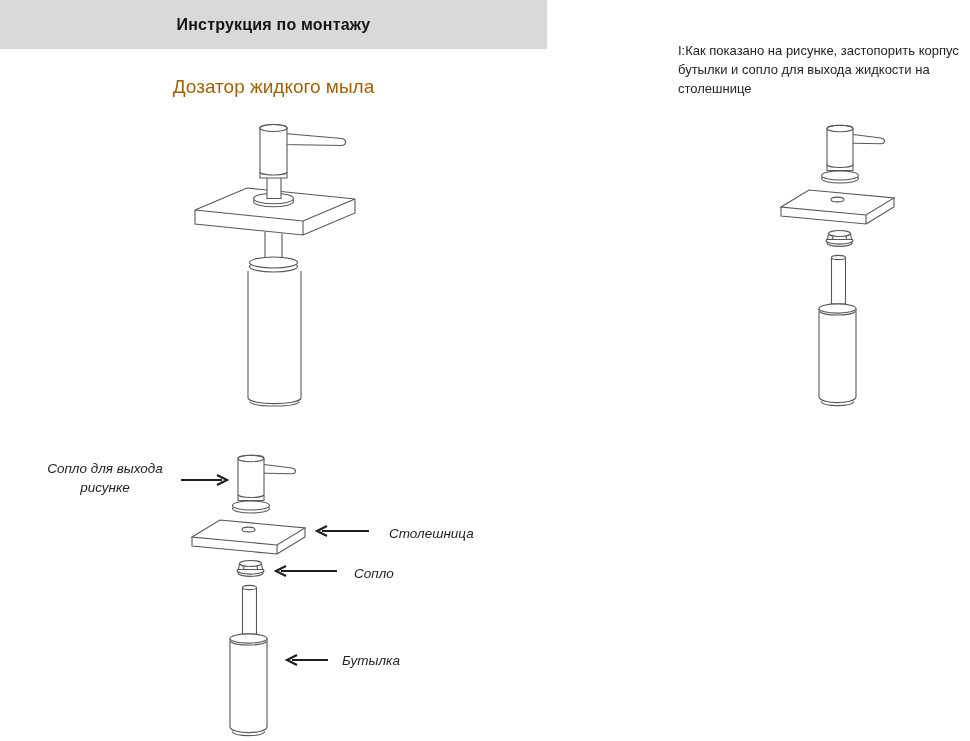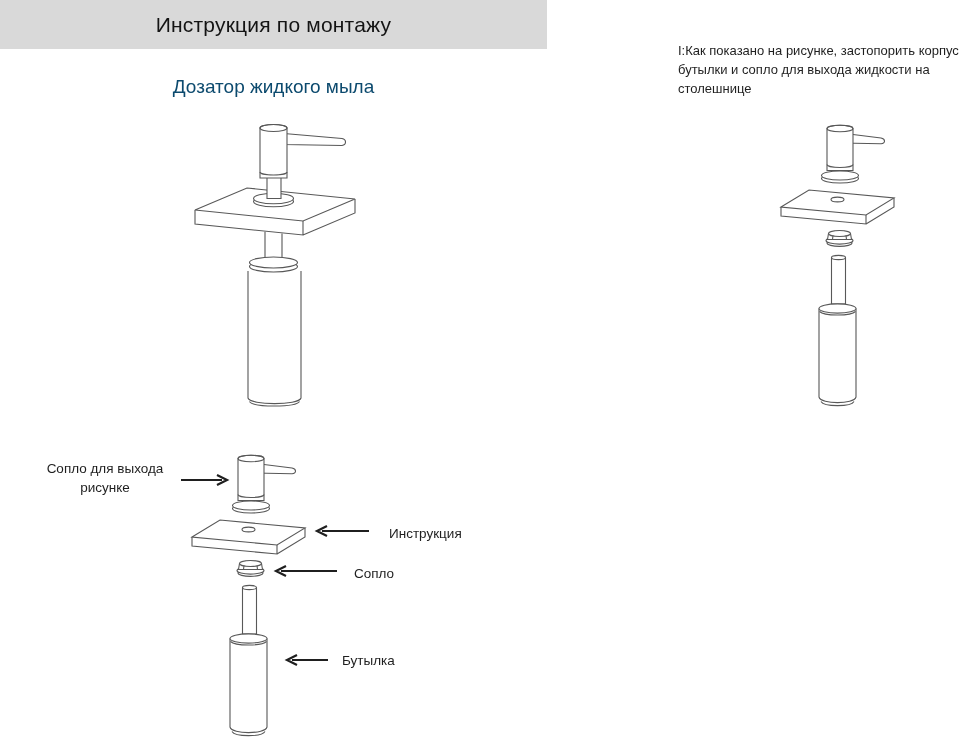--- a/index.html
+++ b/index.html
@@ -23,45 +23,46 @@
     position: absolute;
     left: 0; top: 0;
     width: 547px; height: 49px;
     background: var(--header-bar);
     display: flex;
     align-items: center;
     justify-content: center;
   }
   .title {
     margin: 0;
-    font-size: 21px;
-    font-weight: 400;
+    font-size: 16px;
+    font-weight: 700;
     letter-spacing: 0.2px;
     color: #141414;
   }
   .subtitle {
     position: absolute;
     left: 0; top: 76px;
     width: 547px;
     text-align: center;
     font-size: 19px;
-    color: #0c4a6e;
+    color: #a16207;
   }
   .step-note {
     position: absolute;
     left: 678px; top: 41px;
     width: 300px;
     font-size: 13px;
     line-height: 19px;
   }
   .part-label {
     position: absolute;
     font-size: 13.5px;
     line-height: 19px;
     white-space: nowrap;
+    font-style: italic;
   }
   .label-nozzle { left: 36px; top: 459px; width: 138px; text-align: center; white-space: normal; }
   .label-countertop { left: 389px; top: 524px; }
   .label-nut { left: 354px; top: 564px; }
   .label-bottle { left: 342px; top: 651px; }
   .fig { position: absolute; }
   .fig-assembled { left: 193px; top: 121px; }
   .fig-exploded-left { left: 190px; top: 453px; }
   .fig-exploded-right { left: 779px; top: 123px; }
   .annotations { position: absolute; left: 0; top: 0; pointer-events: none; }
@@ -197,17 +198,17 @@
     <g>
       <line x1="328" y1="660" x2="292" y2="660"></line>
       <polyline points="297,655 287,660 297,665"></polyline>
     </g>
   </svg>
 
   <div class="part-label label-nozzle">
     <div>Сопло для выхода</div>
     <div>рисунке</div>
   </div>
-  <div class="part-label label-countertop">Инструкция</div>
+  <div class="part-label label-countertop">Столешница</div>
   <div class="part-label label-nut">Сопло</div>
   <div class="part-label label-bottle">Бутылка</div>
 
 </div>
 
 </body></html>

